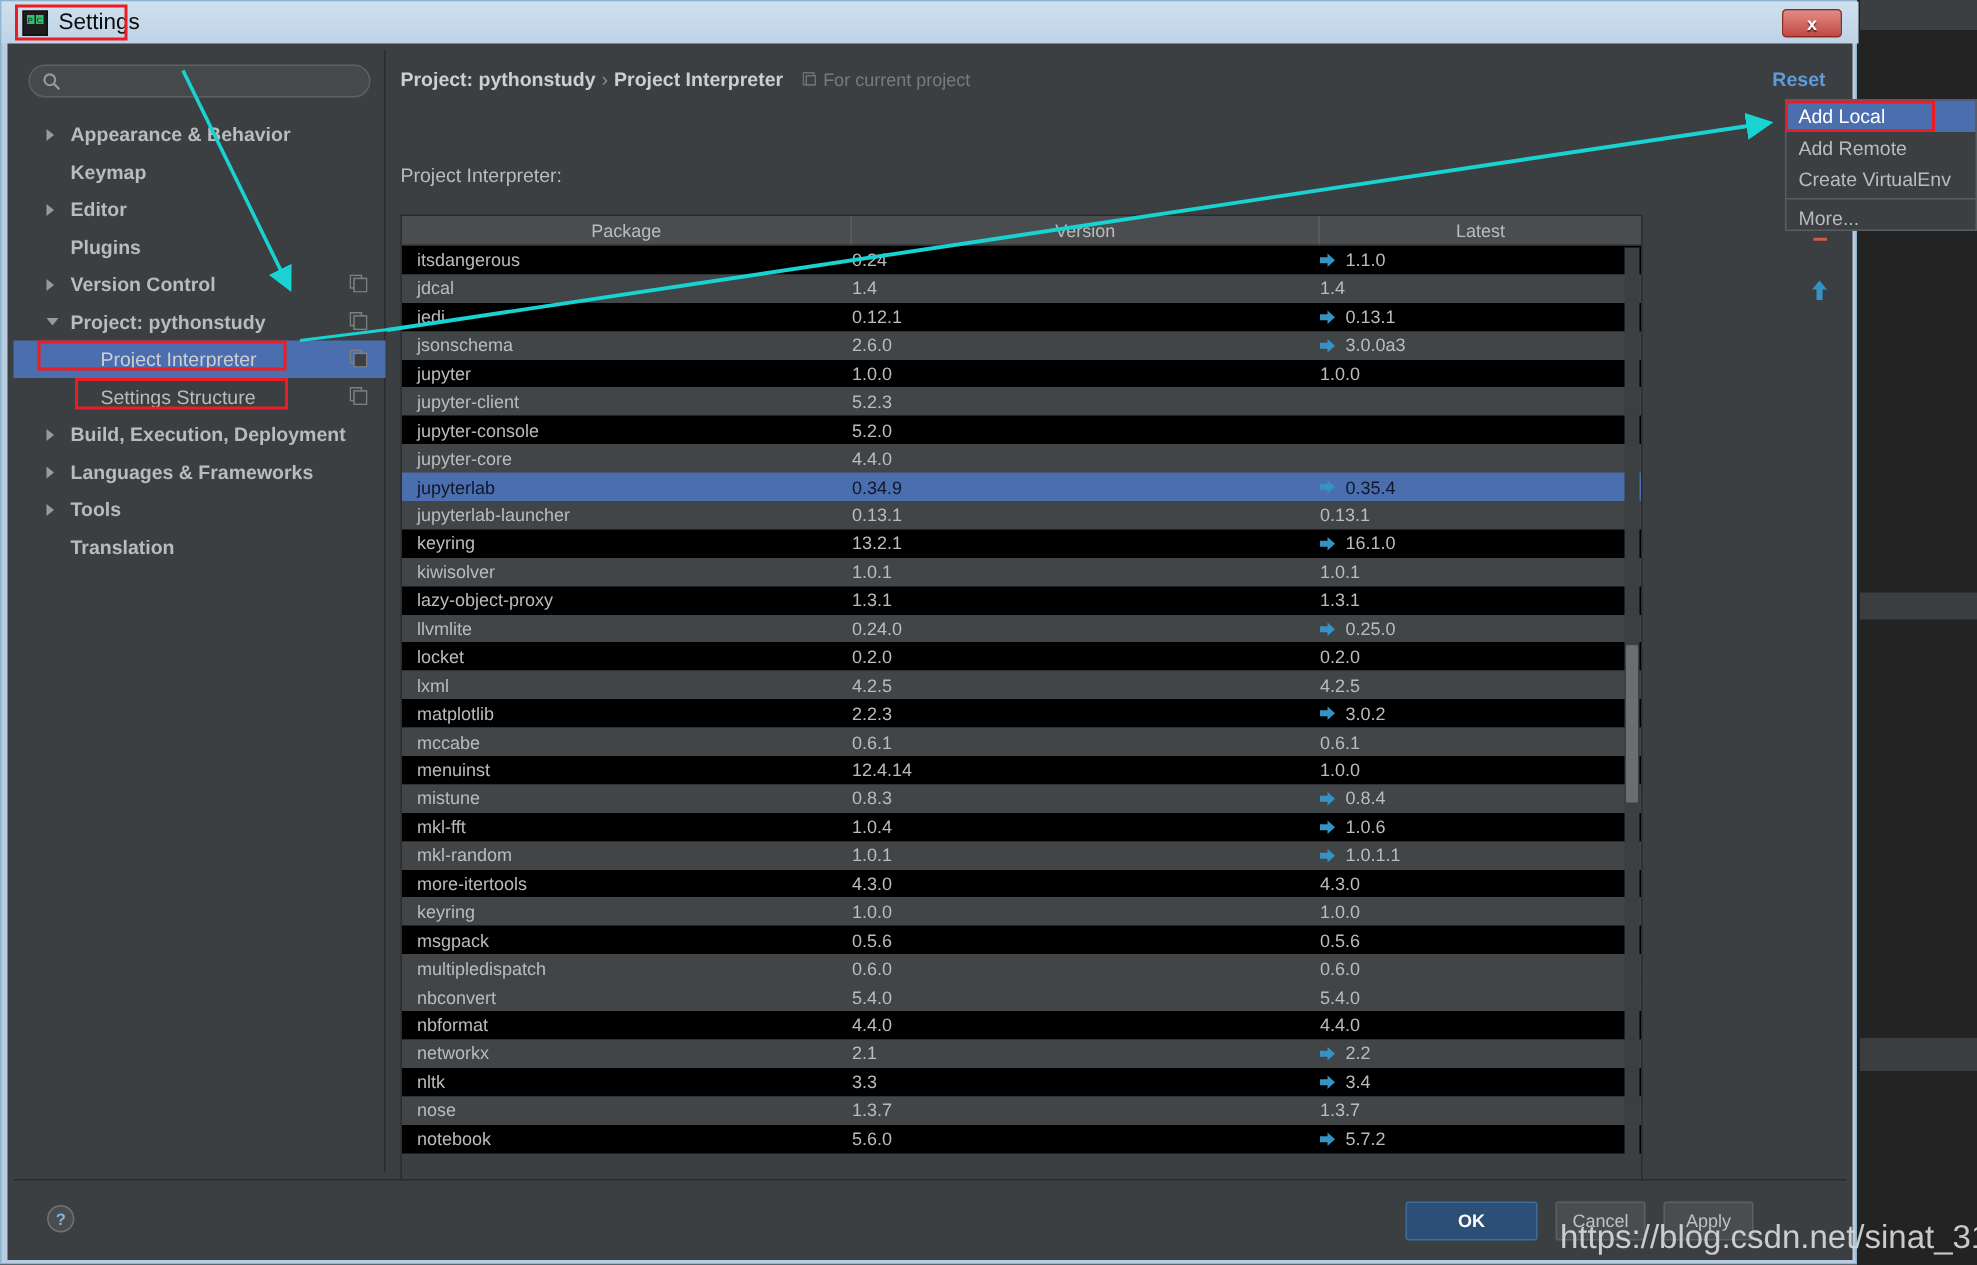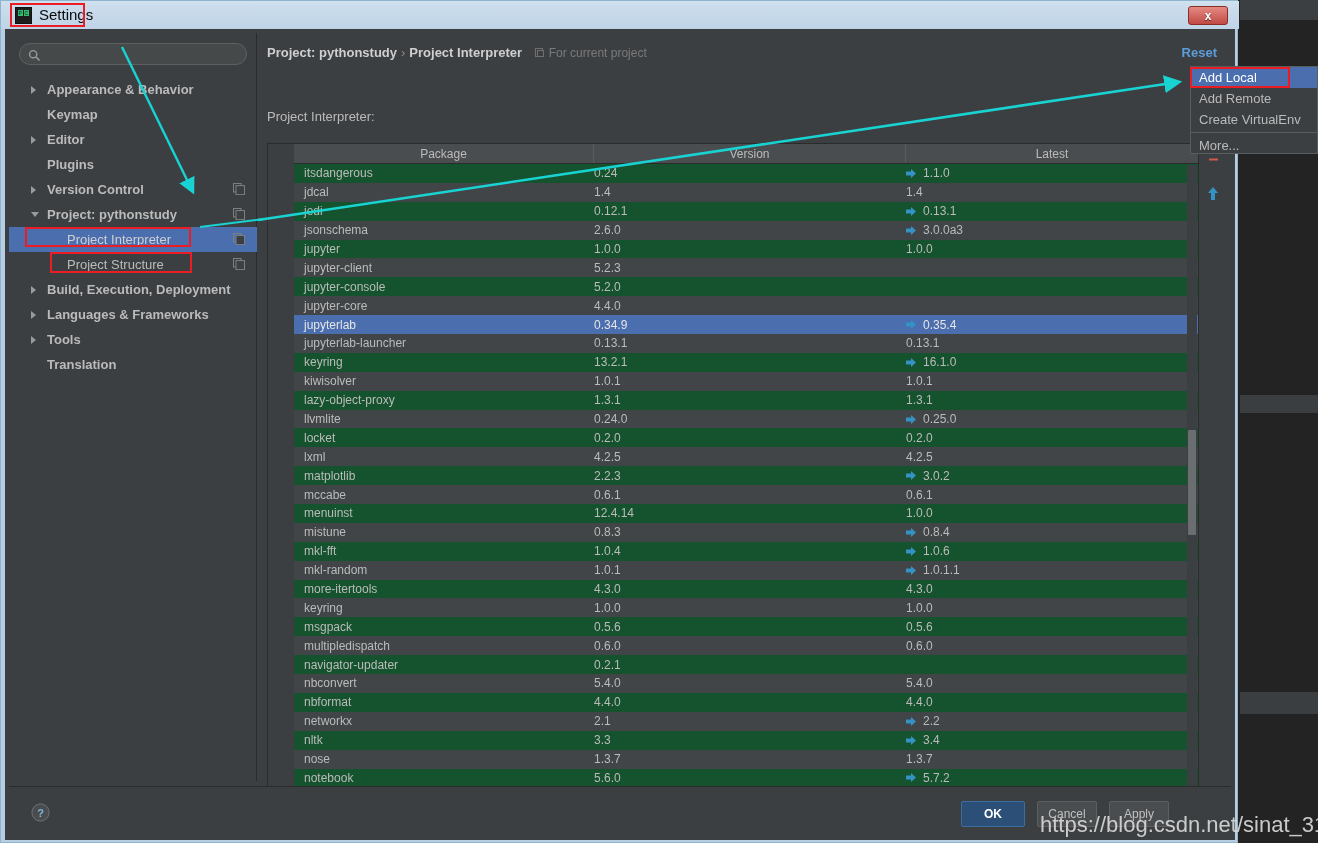--- a/index.html
+++ b/index.html
@@ -122,33 +122,33 @@
     border-left: 1px solid #5e6060; display: flex; align-items: center; justify-content: center;
   }
   .combo-arrow i { width: 0; height: 0; border-left: 5px solid transparent; border-right: 5px solid transparent; border-top: 5px solid #aeb0b1; }
 
   
   .side-toolbar { position: absolute; left: 1196px; top: 110px; width: 28px; height: 300px; }
   .tb-btn { width: 24px; height: 24px; display: flex; align-items: center; justify-content: center; }
 
   
   .table-wrap {
-    position: absolute; left: 9px; top: 110px; width: 932px; height: 655px;
-    background: #3c3f41; border: 1px solid #2b2b2b; overflow: hidden; padding-left: 26px;
+    position: absolute; left: 9px; top: 110px; width: 828px; height: 655px;
+    background: #3c3f41; border: 1px solid #2b2b2b; overflow: hidden;
   }
   .thead { display: flex; height: 20px; background: #4a4d4f; border-bottom: 1px solid #2b2b2b; }
   .th {
     font-size: 12px; color: #bbbbbb; display: flex; align-items: center; justify-content: center;
     border-right: 1px solid #5a5d5f;
   }
   .th.c1 { width: 300px; } .th.c2 { width: 312px; } .th.c3 { flex: 1; border-right: none; }
   .row { display: flex; height: 18.9px; align-items: center; font-size: 12px; color: #bbbbbb; }
   .row.odd { background: #414547; }
-  .row.even { background: #14532d; }
-  .row.selected { background: #4b6eaf; color: #e5e5e5; }
+  .row.even { background: #000000; }
+  .row.selected { background: #4b6eaf; color: #0f172a; }
   .cell1 { width: 300px; padding-left: 10px; }
   .cell2 { width: 312px; }
   .cell3 { flex: 1; display: flex; align-items: center; }
   .up-arrow { margin-right: 6px; display: inline-flex; }
 
   .vscroll { position: absolute; right: 1px; top: 21px; width: 10px; height: 633px; background: #3c3f41; }
   .vthumb { position: absolute; left: 1px; top: 265px; width: 8px; height: 105px; background: #6b6e70; border-radius: 1px; }
 
   
   .dropdown {
@@ -168,21 +168,21 @@
     position: absolute; left: 4px; top: 757px; width: 1222px; height: 50px;
     background: #3c3f41; border-top: 1px solid #2b2b2b;
   }
   .help-icon { position: absolute; left: 22px; top: 16px; }
   .btn {
     position: absolute; top: 14px; height: 26px; width: 60px;
     background: #4a4d4f; border: 1px solid #5e6060; border-radius: 2px;
     color: #c0c0c0; font-size: 12px; display: flex; align-items: center; justify-content: center;
   }
   .btn.primary { background: #2c4f78; border-color: #3c6d9e; color: #ffffff; font-weight: bold; }
-  .btn-ok { right: 206px; width: 64px; }
+  .btn-ok { right: 206px; width: 88px; }
   .btn-cancel { right: 134px; }
   .btn-apply { right: 62px; }
 
   
   .anno { position: absolute; left: 0; top: 0; width: 1318px; height: 843px; pointer-events: none; z-index: 60; }
   .watermark {
     position: absolute; left: 1040px; top: 812px; font-size: 22px; color: #d8d8d8;
     opacity: .92; white-space: nowrap; z-index: 70;
     font-family: "Liberation Sans", sans-serif;
   }
@@ -259,21 +259,21 @@
                 </svg></span>
             </div>
             <div class="tree-item lvl1 selected">
               <span class="tree-label">Project Interpreter</span>
               <span class="copy-icon"><svg width="12" height="12" viewBox="0 0 12 12">
                   <rect x="0.5" y="0.5" width="7.5" height="8.5" fill="none" stroke="#7c8082"></rect>
                   <rect x="3" y="2.6" width="8.5" height="9" fill="#3c3f41" stroke="#7c8082"></rect>
                 </svg></span>
             </div>
             <div class="tree-item lvl1">
-              <span class="tree-label">Project Structure</span>
+              <span class="tree-label">Settings Structure</span>
               <span class="copy-icon"><svg width="12" height="12" viewBox="0 0 12 12">
                   <rect x="0.5" y="0.5" width="7.5" height="8.5" fill="none" stroke="#7c8082"></rect>
                   <rect x="3" y="2.6" width="8.5" height="9" fill="#3c3f41" stroke="#7c8082"></rect>
                 </svg></span>
             </div>
             <div class="tree-item lvl0 bold">
               <span class="arrow"></span>
               <span class="tree-label">Build, Execution, Deployment</span>
             </div>
             <div class="tree-item lvl0 bold">
@@ -537,27 +537,20 @@
                 <div class="cell2">0.5.6</div>
                 <div class="cell3">
                   <span>0.5.6</span>
                 </div>
               </div>
               <div class="row odd">
                 <div class="cell1">multipledispatch</div>
                 <div class="cell2">0.6.0</div>
                 <div class="cell3">
                   <span>0.6.0</span>
-                </div>
-              </div>
-              <div class="row even">
-                <div class="cell1">navigator-updater</div>
-                <div class="cell2">0.2.1</div>
-                <div class="cell3">
-                  <span></span>
                 </div>
               </div>
               <div class="row odd">
                 <div class="cell1">nbconvert</div>
                 <div class="cell2">5.4.0</div>
                 <div class="cell3">
                   <span>5.4.0</span>
                 </div>
               </div>
               <div class="row even">

